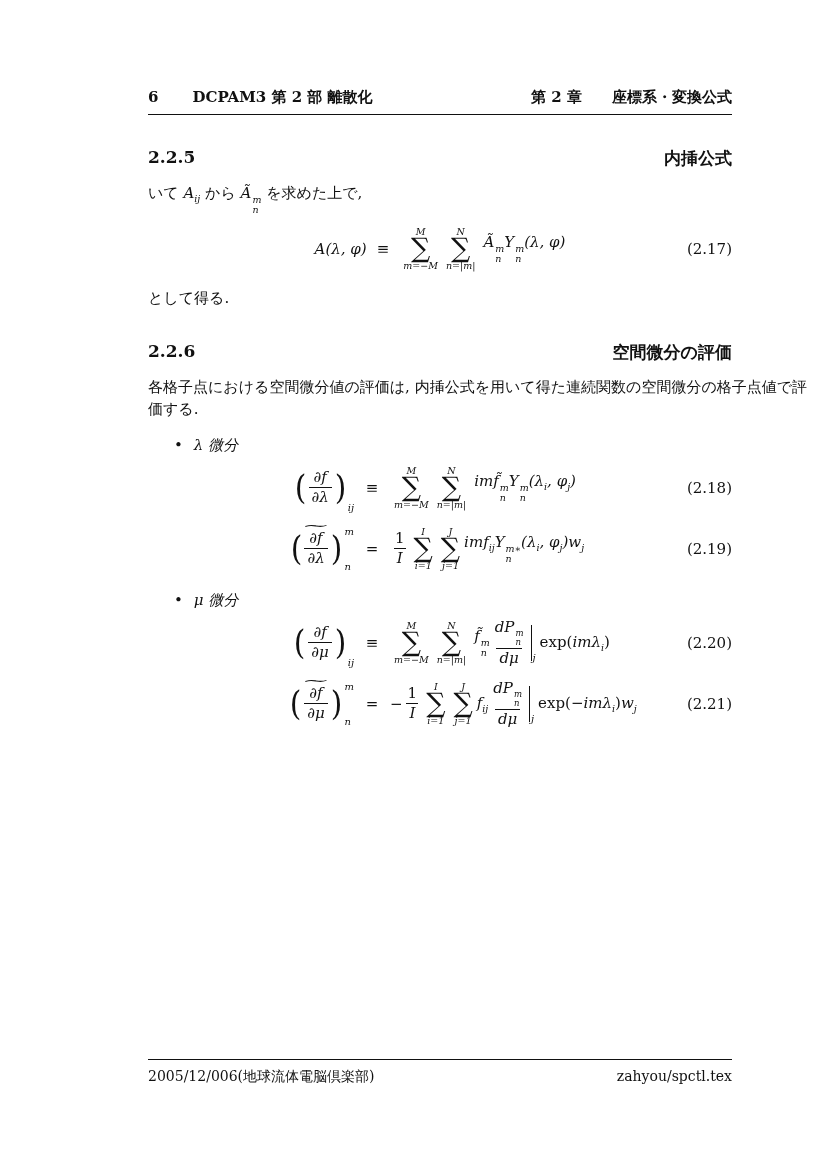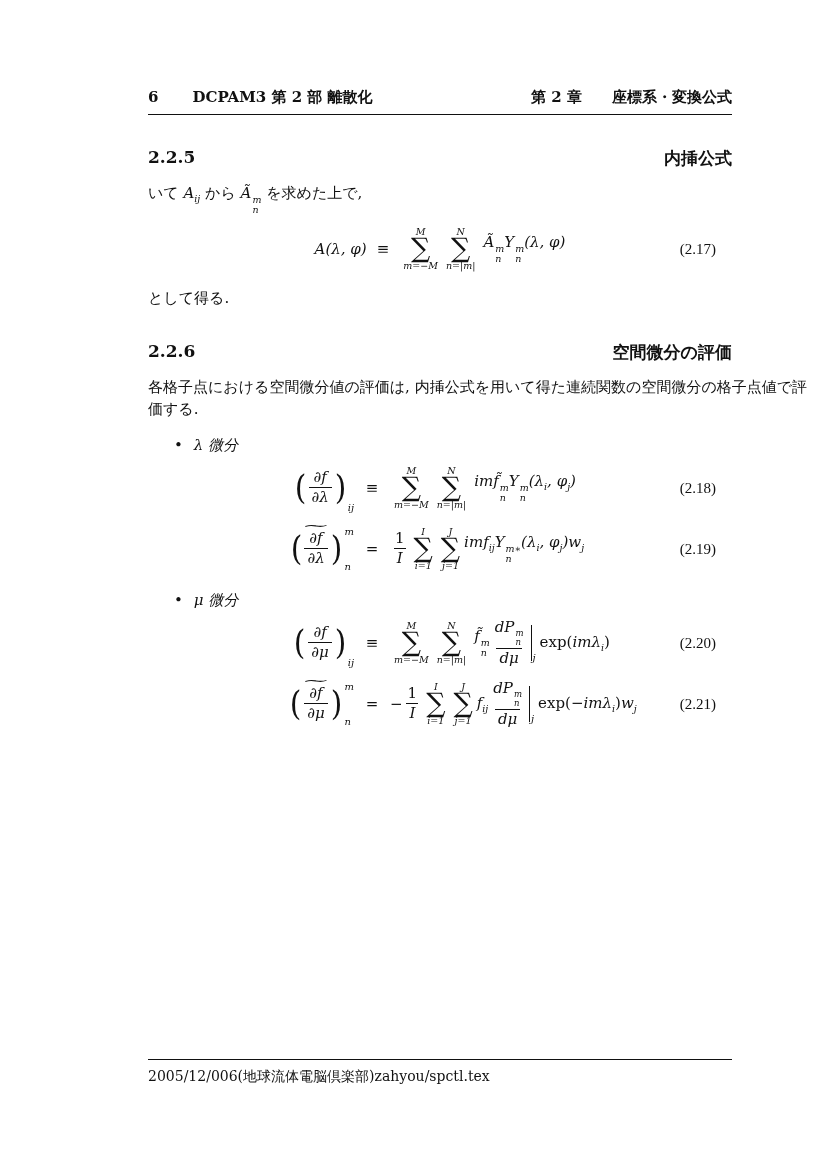--- a/index.html
+++ b/index.html
@@ -6,21 +6,21 @@
   .page{position:relative;width:826px;height:1169px;background:#ffffff;color:#111;
         font-family:"DejaVu Serif","Liberation Serif",serif;font-size:15px;overflow:hidden;}
   .content{position:absolute;left:148px;top:88px;width:584px;}
 
   
   .hdr{display:flex;justify-content:space-between;align-items:baseline;font-weight:bold;
        padding-bottom:7px;border-bottom:1px solid #111;font-size:15px;}
   .hdr-l{display:flex;}
   .hdr-l .pn{margin-right:34px;}
   .footer{position:absolute;left:148px;width:584px;top:1059px;border-top:1px solid #111;
-          padding-top:8px;display:flex;font-size:14px;}
+          padding-top:8px;display:flex;justify-content:space-between;font-size:14px;}
 
   
   .sech{display:flex;font-weight:bold;font-size:17px;margin-top:32px;justify-content:space-between;}
   .sech .sn{margin-right:16px;}
   .para{margin-top:12px;line-height:22px;}
   .pline{white-space:nowrap;}
   .mi{font-style:italic;}
   .rm{font-style:normal;}
 
   
@@ -32,21 +32,21 @@
   .bullet{display:flex;margin-top:16px;padding-left:26px;}
   .bullet .dot{margin-right:11px;}
 
   
   .eqc{position:relative;display:flex;align-items:center;justify-content:center;
        min-height:60px;margin-top:4px;}
   .eqr{position:relative;display:flex;align-items:center;min-height:56px;margin-top:5px;}
   .lhsCol{width:206px;display:flex;align-items:center;justify-content:flex-end;}
   .relCol{width:36px;text-align:center;font-style:normal;}
   .rhsCol{flex:1;display:flex;align-items:center;}
-  .eqnum{position:absolute;right:16px;top:50%;transform:translateY(-50%);font-style:normal;font-family:Liberation Serif, serif;}
+  .eqnum{position:absolute;right:0;top:50%;transform:translateY(-50%);font-style:normal;}
   .rel{font-style:normal;margin:0 10px;}
 
   .sum{display:inline-flex;flex-direction:column;align-items:center;line-height:1;
        margin:0 4px;font-style:normal;}
   .sum .lim{font-size:9.5px;font-style:italic;line-height:1.2;}
   .sum .sg{font-size:27px;line-height:.85;}
 
   .frac{display:inline-flex;flex-direction:column;align-items:center;text-align:center;
         line-height:1.15;margin:0 2px;position:relative;}
   .frac .num{padding:0 3px 1px;}

